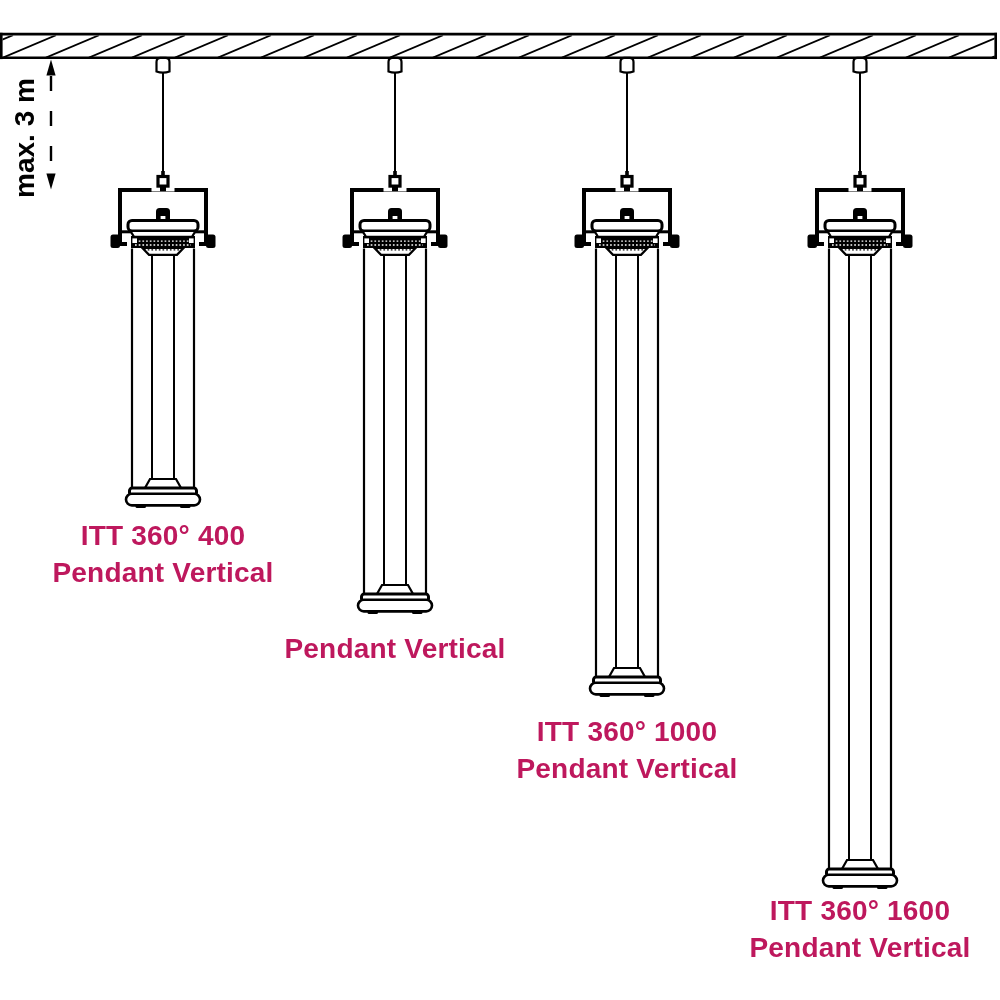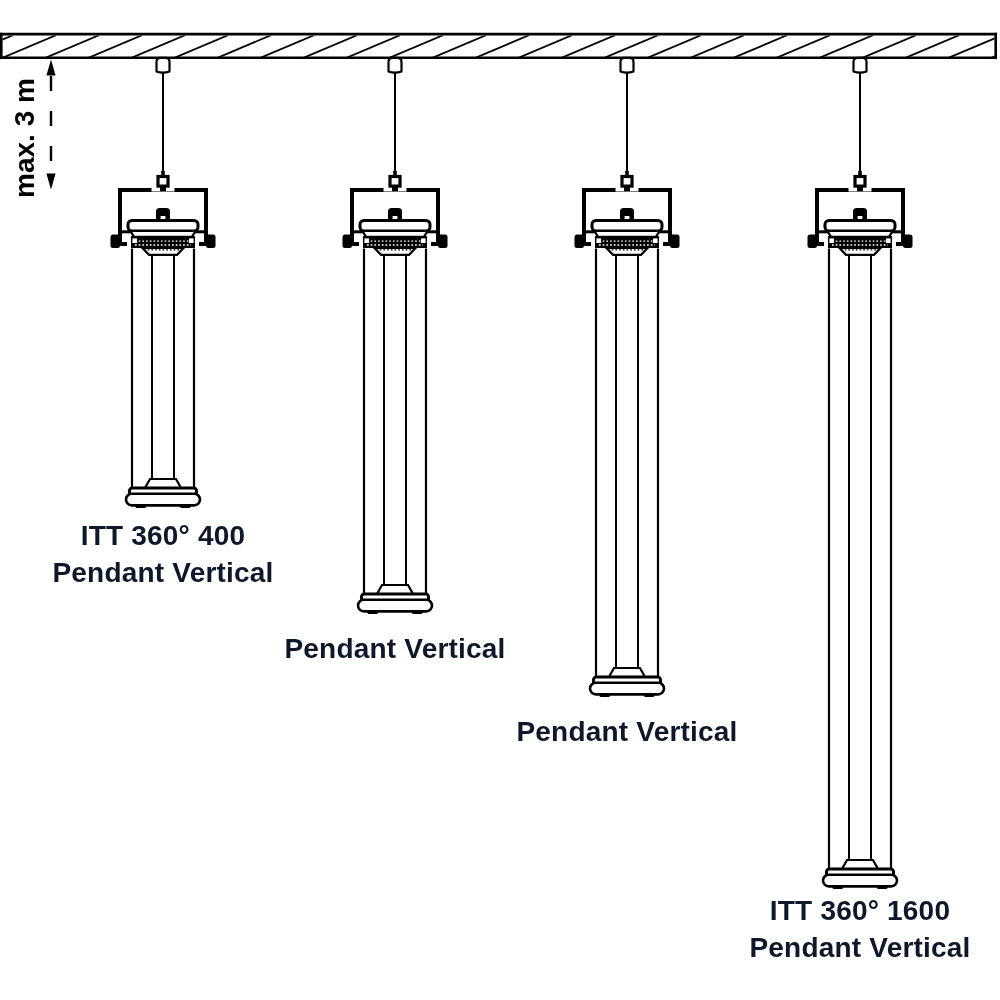--- a/index.html
+++ b/index.html
@@ -22,21 +22,21 @@
     left: 0;
     top: 0;
   }
   .lamp-label {
     position: absolute;
     width: 300px;
     text-align: center;
     font-size: 28px;
     font-weight: 700;
     line-height: 37px;
-    color: #0f172a;
+    color: #be185d;
     letter-spacing: 0.2px;
     white-space: nowrap;
   }
   .dim-label {
     position: absolute;
     left: -45px;
     top: 122px;
     width: 140px;
     height: 32px;
     line-height: 32px;
@@ -193,20 +193,21 @@
   <div class="dim-label">max. 3 m</div>
 
   <div class="lamp-label" style="left:13px;  top:517px;">
     <div>ITT 360° 400</div>
     <div>Pendant Vertical</div>
   </div>
   <div class="lamp-label" style="left:245px; top:630px;">
     <div>Pendant Vertical</div>
   </div>
   <div class="lamp-label" style="left:477px; top:713px;">
+    <div>ITT 360° 1000</div>
     <div>Pendant Vertical</div>
   </div>
   <div class="lamp-label" style="left:710px; top:892px;">
     <div>ITT 360° 1600</div>
     <div>Pendant Vertical</div>
   </div>
 
 </div>
 
 </body></html>

